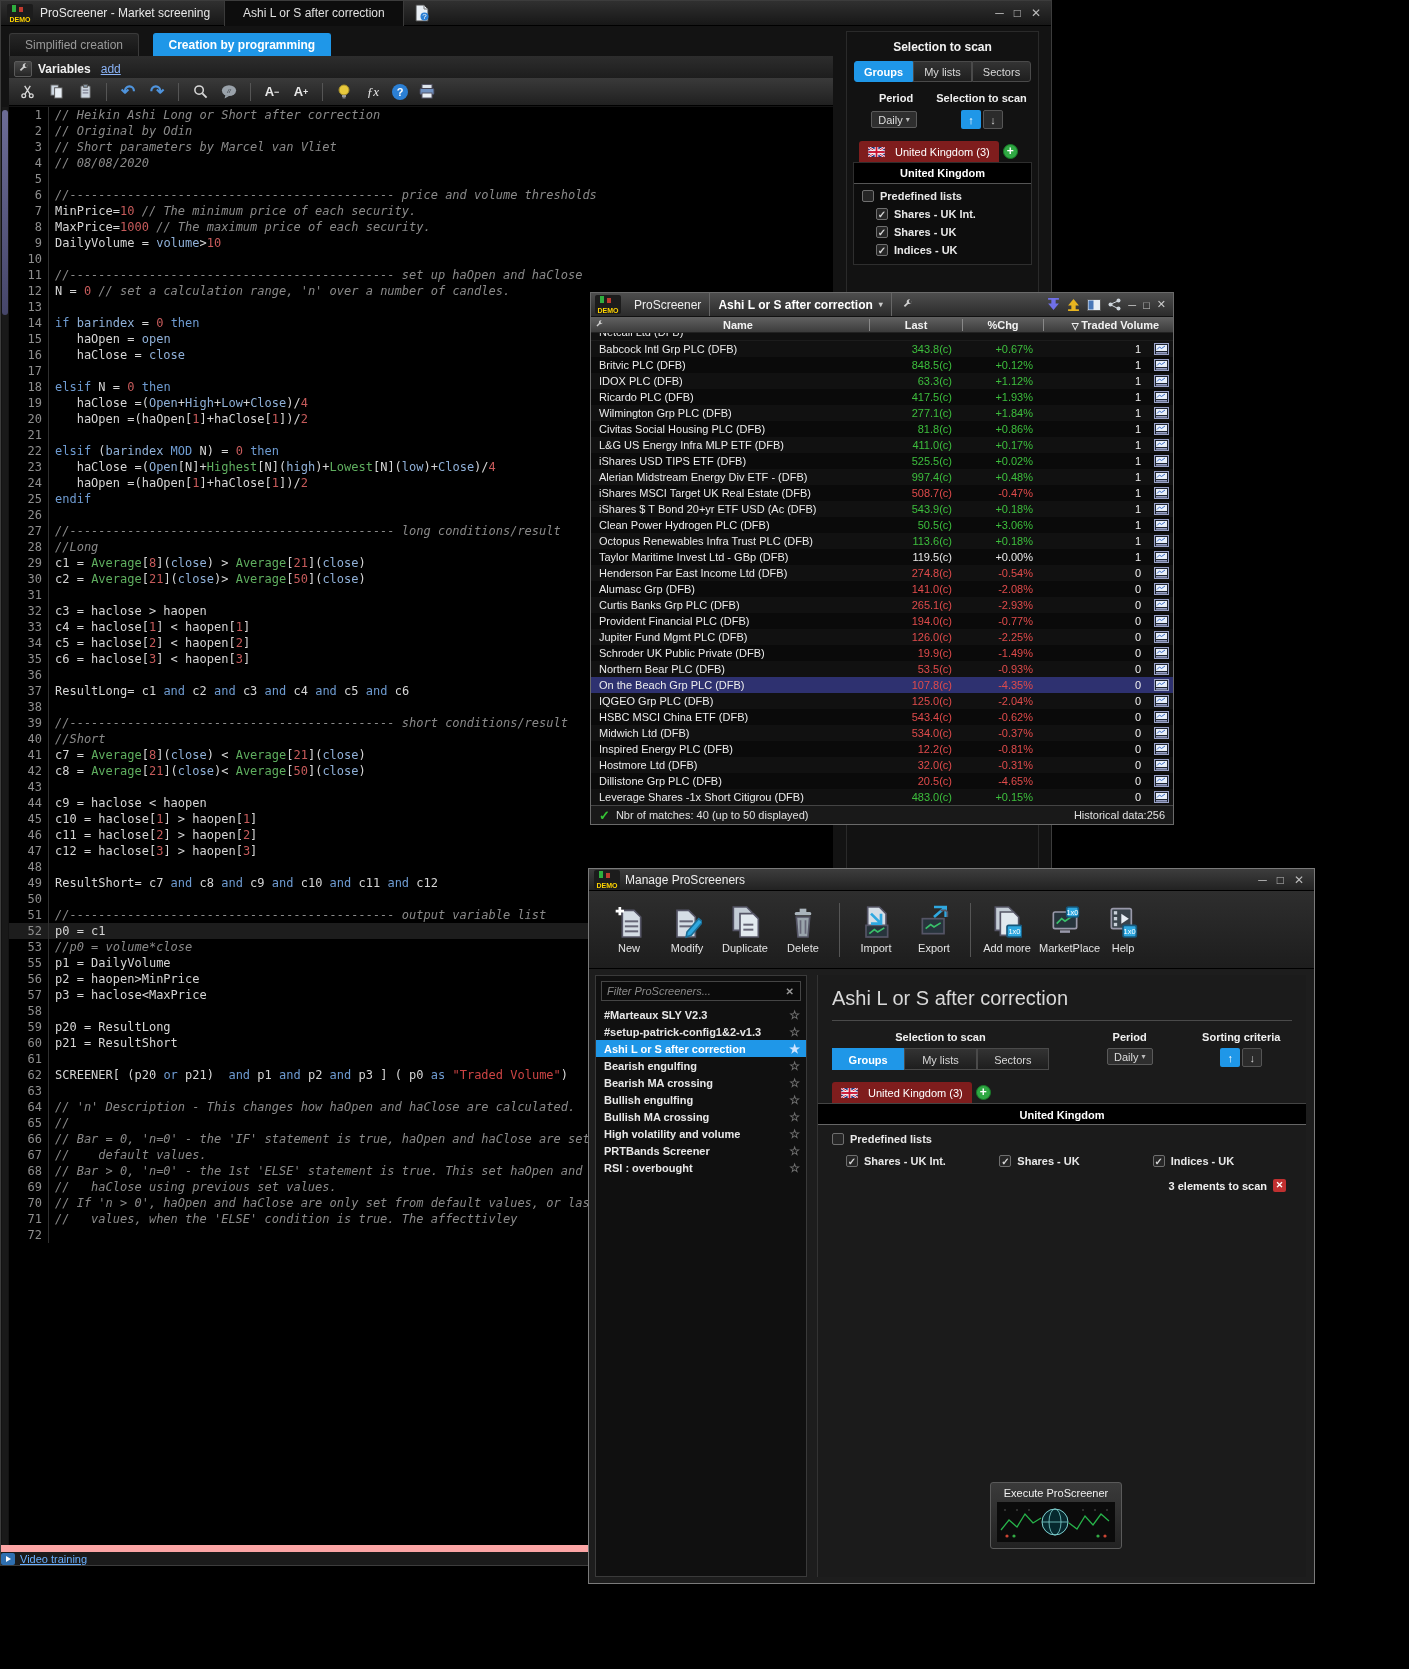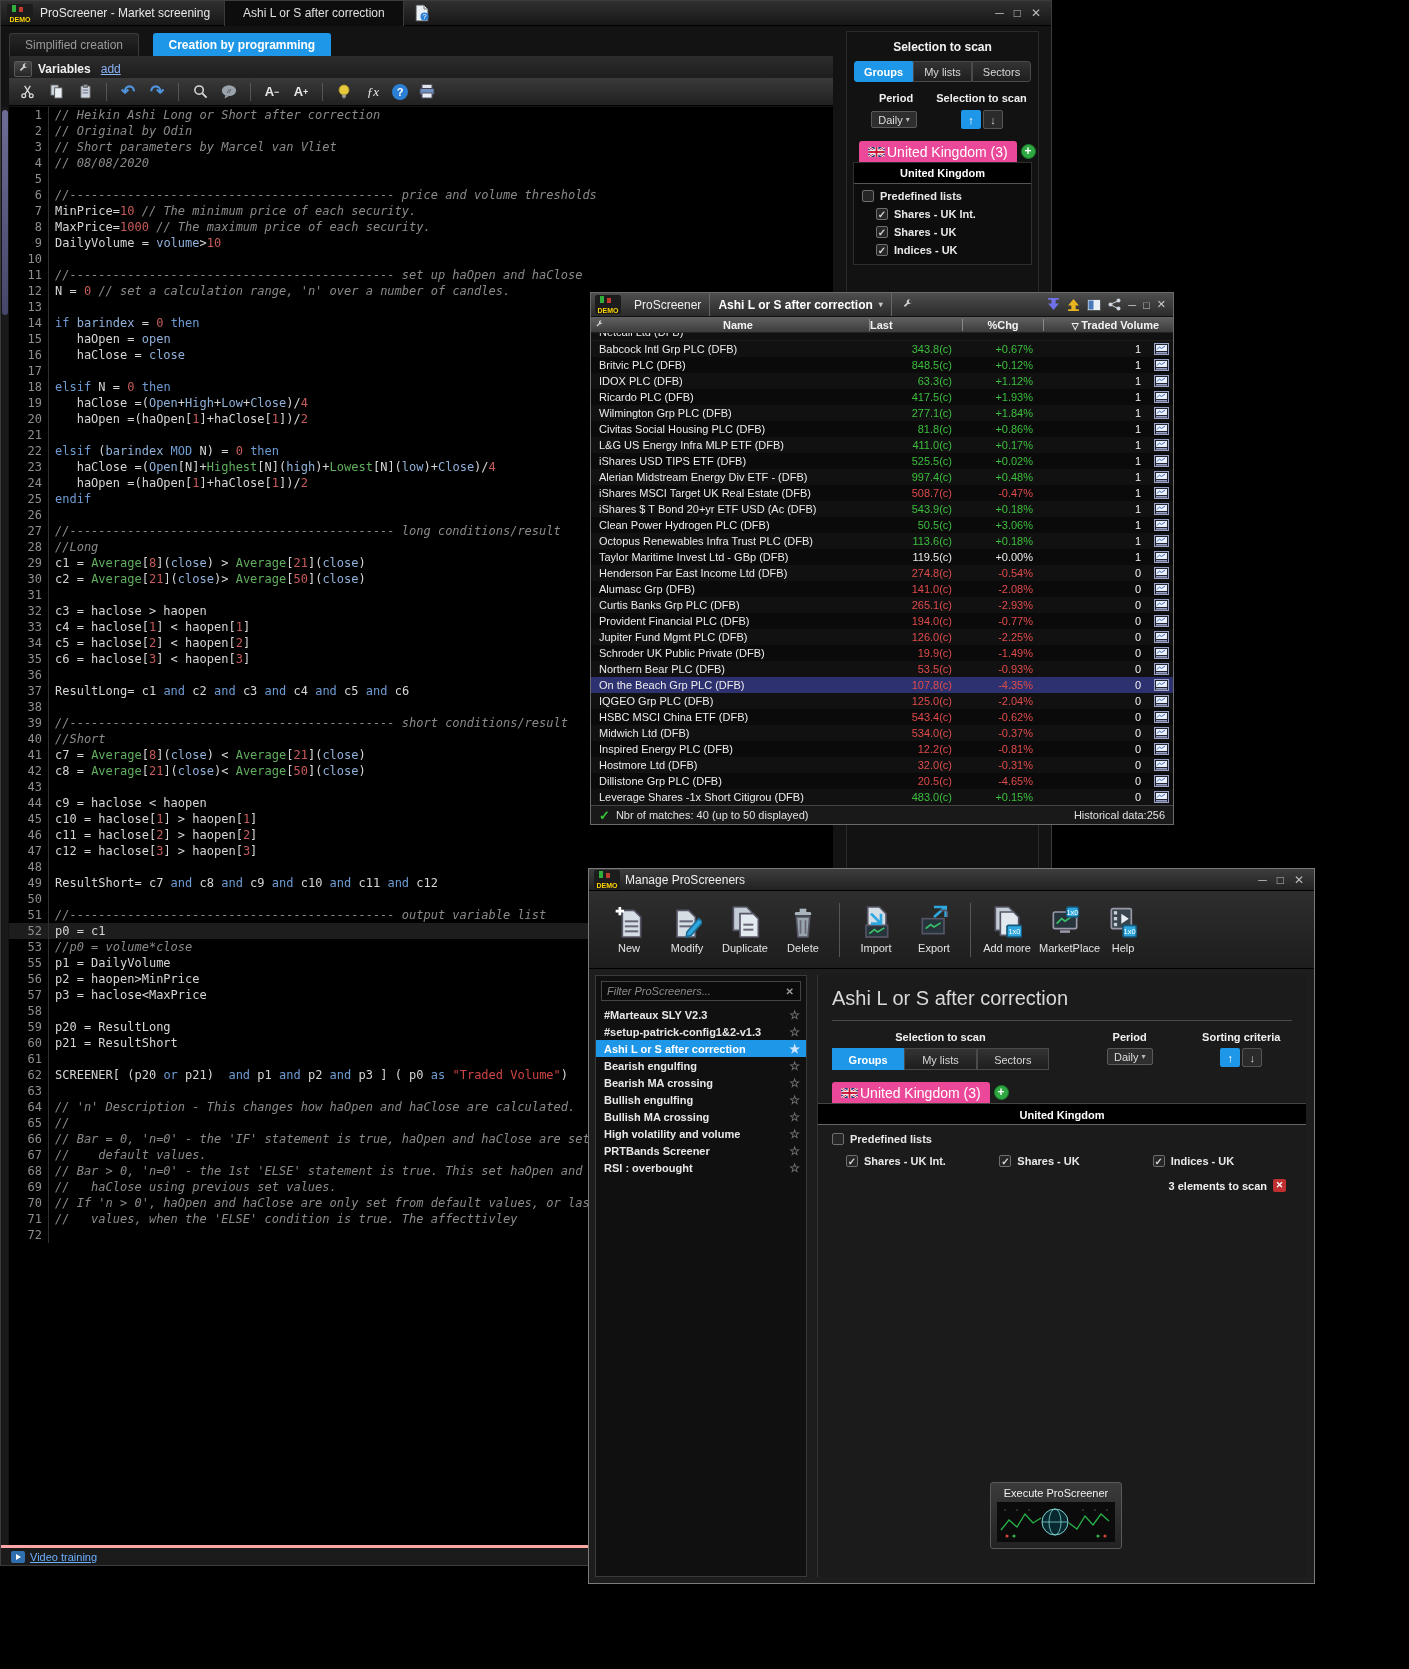--- a/index.html
+++ b/index.html
@@ -66,50 +66,50 @@
   .lblrow .b1{width:78px;text-align:center}
   .lblrow .b2{flex:1;text-align:center}
   .ctlrow{display:flex;margin:6px 10px 0 10px;align-items:center}
   .dd{width:46px;height:17px;background:#2e2e2e;border:1px solid #5a5a5a;border-radius:2px;color:#ddd;font-size:11px;display:flex;align-items:center;justify-content:center;gap:3px;margin-left:14px}
   .dd i{font-style:normal;font-size:8px;color:#bbb}
   .updown{display:flex;margin-left:44px;gap:2px}
   .ud{width:20px;height:19px;display:flex;align-items:center;justify-content:center;font-weight:bold;border-radius:2px}
   .ud.up{background:#1f97e8;color:#fff}
   .ud.dn{background:#2b2b2b;border:1px solid #555;color:#ccc}
   .uktab-row{display:flex;align-items:center;margin:12px 0 0 12px}
-  .uktab{height:21px;background:#ec4899;border-radius:3px 3px 0 0;color:#fff;display:flex;align-items:center;padding:0 9px;gap:2px;font-size:14px}
+  .uktab{height:21px;background:#7f1d1d;border-radius:3px 3px 0 0;color:#fff;display:flex;align-items:center;padding:0 9px;gap:10px;font-size:11px}
   .plus{width:15px;height:15px;border-radius:50%;background:#2fa843;border:1px solid #187a28;color:#fff;font-weight:bold;font-size:12px;line-height:13px;text-align:center;margin-left:4px}
   .ukpanel{margin:0 6px 0 6px;background:#0d0d0d;border:1px solid #2e2e2e}
   .ukhead{height:21px;line-height:21px;text-align:center;font-weight:bold;color:#fff;background:#000;border-bottom:1px solid #555}
   .ckrow{display:flex;align-items:center;gap:6px;padding:6px 0 0 8px;color:#e8e8e8;font-weight:bold}
   .ckrow.indent{padding-left:22px}
   .ckrow:last-child{padding-bottom:8px}
   .ckb{width:12px;height:12px;flex:none;background:#262626;border:1px solid #6f6f6f;border-radius:2px;font-size:10px;line-height:11px;text-align:center;color:#d8d8d8}
   .sb-bottom{position:absolute;left:0;right:0;bottom:6px}
   .sb-hr{height:1px;background:#333;margin:0 4px 8px 4px}
   .elrow{display:flex;align-items:center;justify-content:flex-end;gap:6px;padding-right:10px;font-weight:bold;color:#f0f0f0}
   .redx{width:13px;height:13px;background:#c03030;border-radius:2px;color:#fff;font-size:9px;line-height:13px;text-align:center;font-weight:bold}
   .keeprow{display:flex;align-items:center;gap:6px;justify-content:center;margin-top:8px;color:#e8e8e8}
   .execbox{width:132px;margin:8px auto 0 auto;border:1px solid #5a5a5a;border-radius:3px;background:linear-gradient(#3a3a3a,#222);padding:4px;text-align:center}
   .execbox .xl{font-size:11px;color:#f0f0f0;padding-bottom:3px}
 
-  .statusbar{position:absolute;left:0;bottom:0;width:100%;height:20px;background:#1b1b1b;border-top:3px solid #fca5a5;display:flex;align-items:center;gap:5px;padding-left:10px}
+  .statusbar{position:absolute;left:0;bottom:0;width:100%;height:20px;background:#1b1b1b;border-top:7px solid #fca5a5;display:flex;align-items:center;gap:5px;}
   .vtlink{font-size:11px;color:#6ab0ff;text-decoration:underline}
 
   
   .win-res{position:absolute;left:590px;top:292px;width:584px;background:#0d0d0d;border:1px solid #6a6a6a;z-index:5;font-size:11px}
   .rw-title{height:24px;background:linear-gradient(#4e4e4e,#2b2b2b);display:flex;align-items:center;border-bottom:1px solid #111}
   .rw-app{color:#eee;font-size:12px;padding:0 8px;border-right:1px solid #666;height:100%;display:flex;align-items:center}
   .rw-sel{color:#fff;font-weight:bold;font-size:12px;padding:0 8px;display:flex;align-items:center;gap:6px;border-right:1px solid #666;height:100%}
   .rw-sel i{font-style:normal;font-size:8px;color:#ccc}
   .rw-icons{margin-left:auto;display:flex;align-items:center;gap:7px;padding-right:7px}
   .rw-icons .wc{color:#ccc;font-size:11px}
   .rw-head{height:16px;background:linear-gradient(#616161,#3c3c3c);display:flex;align-items:center;color:#f2f2f2;font-weight:bold;border-bottom:1px solid #222}
   .col-name{flex:none;width:278px;text-align:center}
-  .col-last{flex:none;width:93px;text-align:left;border-left:1px solid #888}
+  .col-last{flex:none;width:93px;text-align:center;border-left:1px solid #888}
   .col-chg{flex:none;width:81px;text-align:center;border-left:1px solid #888}
   .col-vol{flex:1;text-align:center;padding-left:14px;border-left:1px solid #888}
   .rw-partial{height:8px;overflow:hidden;background:#050505;border-bottom:1px solid #1c1c1c}
   .rw-partial .pr{transform:translateY(-9px)}
   .row{display:flex;height:16px;line-height:16px;align-items:center;background:#0a0a0a}
   .row:nth-child(odd){background:#111}
   .row.selected{background:#2e3170}
   .c-name{flex:none;width:272px;padding-left:8px;color:#ececec;white-space:nowrap;overflow:hidden}
   .c-last{flex:none;width:95px;text-align:right;padding-right:6px}
   .c-chg{flex:none;width:81px;text-align:right;padding-right:6px}

